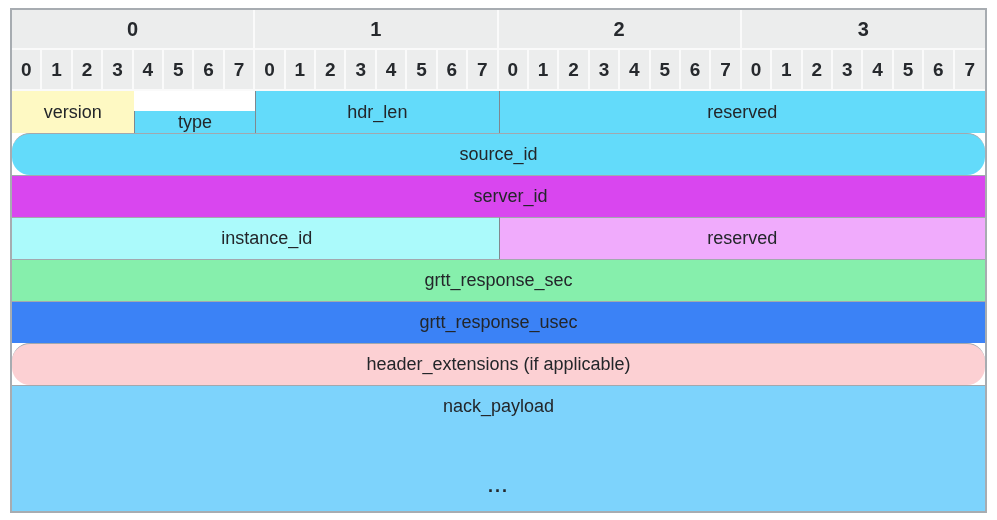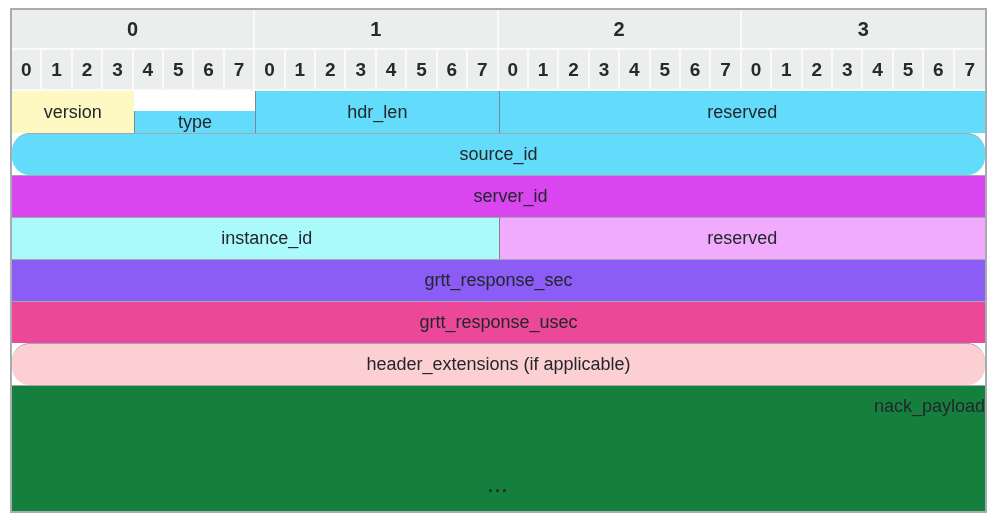--- a/index.html
+++ b/index.html
@@ -119,27 +119,27 @@
       </div>
       <div class="field-cell row-sep" style="grid-column: span 32; background: #d946ef; padding-left: 24px;">
         <span>server_id</span>
       </div>
       <div class="field-cell row-sep" style="grid-column: span 16; background: rgb(171, 250, 251); padding-left: 23px;">
         <span>instance_id</span>
       </div>
       <div class="field-cell not-first row-sep" style="grid-column: span 16; background: #f0abfc;">
         <span>reserved</span>
       </div>
-      <div class="field-cell row-sep" style="grid-column: span 32; background: #8b5cf6;">
+      <div class="field-cell row-sep" style="grid-column: span 32; background: #86efac;">
         <span>grtt_response_sec</span>
       </div>
-      <div class="field-cell row-sep" style="grid-column: span 32; background: #ec4899;">
+      <div class="field-cell row-sep" style="grid-column: span 32; background: #3b82f6;">
         <span>grtt_response_usec</span>
       </div>
       <div class="field-cell row-sep" style="grid-column: span 32; background: rgb(252, 208, 211); border-radius: 18px;">
         <span>header_extensions (if applicable)</span>
       </div>
-      <div class="field-cell row-sep payload-cell" style="grid-column: span 32; background: #15803d; align-items: flex-end;">
+      <div class="field-cell row-sep payload-cell" style="grid-column: span 32; background: #7dd3fc;">
         <span>nack_payload</span>
         <span class="payload-ellipsis">...</span>
       </div>
     </div>
 </div>
 
 </body></html>

